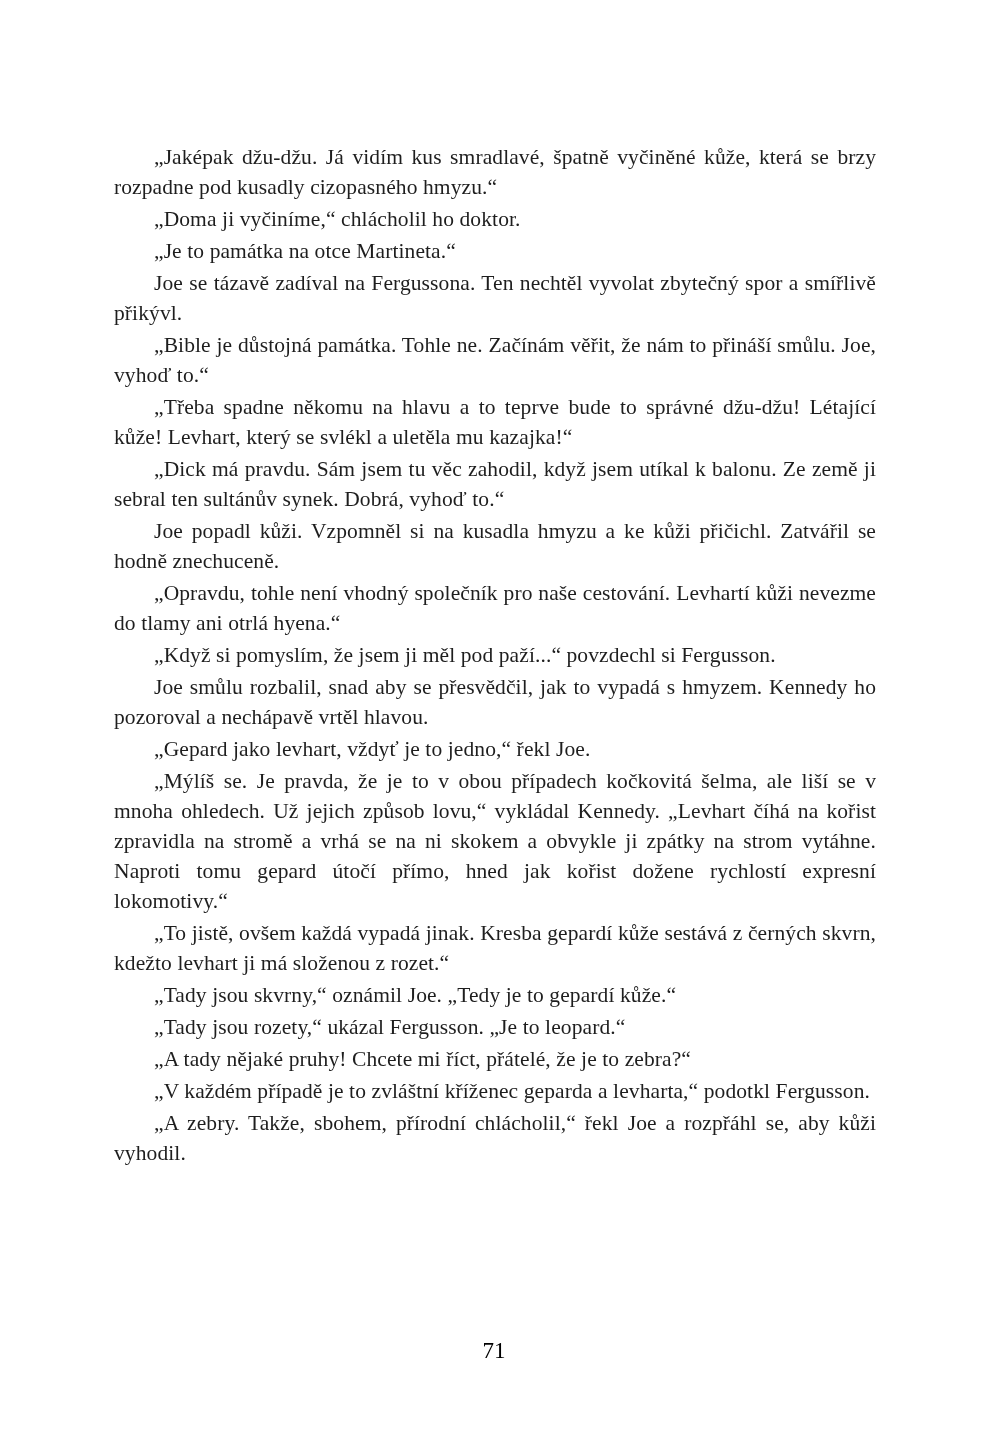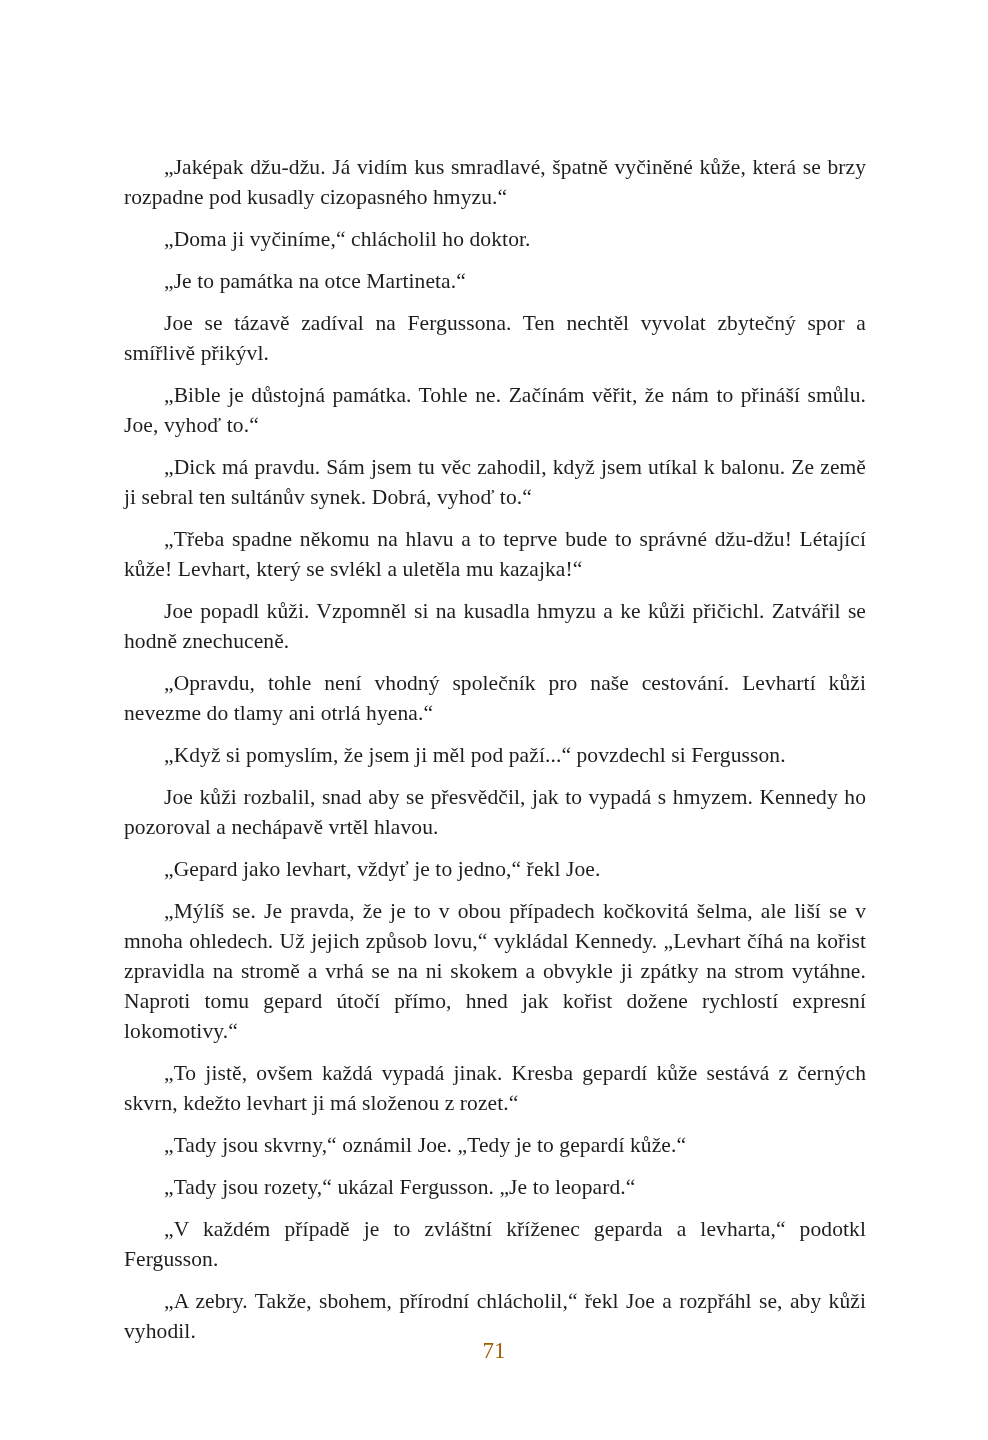--- a/index.html
+++ b/index.html
@@ -18,56 +18,57 @@
     font-family: "Liberation Serif", "DejaVu Serif", serif;
     color: #1e1e1e;
   }
   .text-block {
     position: absolute;
     left: 112px;
     top: 140px;
     width: 766px;
   }
   .para {
-    margin: 12px;
+    margin: 2px;
     padding: 0;
     text-indent: 40px;
     text-align: justify;
     font-size: 21.5px;
     line-height: 30px;
     letter-spacing: 0.1px;
   }
   .page-number {
     position: absolute;
     top: 1338px;
     left: 0;
     width: 100%;
     text-align: center;
     font-size: 23px;
-    color: #a16207;
+    color: #000000;
   }
 </style>
 </head>
 <body>
 
 <div class="page">
   <div class="text-block">
       <p class="para">„Jaképak džu-džu. Já vidím kus smradlavé, špatně vyčiněné kůže, která se brzy rozpadne pod kusadly cizopasného hmyzu.“</p>
       <p class="para">„Doma ji vyčiníme,“ chlácholil ho doktor.</p>
       <p class="para">„Je to památka na otce Martineta.“</p>
       <p class="para">Joe se tázavě zadíval na Fergussona. Ten nechtěl vyvolat zbytečný spor a smířlivě přikývl.</p>
       <p class="para">„Bible je důstojná památka. Tohle ne. Začínám věřit, že nám to přináší smůlu. Joe, vyhoď to.“</p>
+      <p class="para">„Třeba spadne někomu na hlavu a to teprve bude to správné džu-džu! Létající kůže! Levhart, který se svlékl a uletěla mu kazajka!“</p>
       <p class="para">„Dick má pravdu. Sám jsem tu věc zahodil, když jsem utíkal k balonu. Ze země ji sebral ten sultánův synek. Dobrá, vyhoď to.“</p>
-      <p class="para">„Třeba spadne někomu na hlavu a to teprve bude to správné džu-džu! Létající kůže! Levhart, který se svlékl a uletěla mu kazajka!“</p>
       <p class="para">Joe popadl kůži. Vzpomněl si na kusadla hmyzu a ke kůži přičichl. Zatvářil se hodně znechuceně.</p>
       <p class="para">„Opravdu, tohle není vhodný společník pro naše cestování. Levhartí kůži nevezme do tlamy ani otrlá hyena.“</p>
       <p class="para">„Když si pomyslím, že jsem ji měl pod paží...“ povzdechl si Fergusson.</p>
-      <p class="para">Joe kůži rozbalil, snad aby se přesvědčil, jak to vypadá s hmyzem. Kennedy ho pozoroval a nechápavě vrtěl hlavou.</p>
+      <p class="para">Joe smůlu rozbalil, snad aby se přesvědčil, jak to vypadá s hmyzem. Kennedy ho pozoroval a nechápavě vrtěl hlavou.</p>
       <p class="para">„Gepard jako levhart, vždyť je to jedno,“ řekl Joe.</p>
       <p class="para">„Mýlíš se. Je pravda, že je to v obou případech kočkovitá šelma, ale liší se v mnoha ohledech. Už jejich způsob lovu,“ vykládal Kennedy. „Levhart číhá na kořist zpravidla na stromě a vrhá se na ni skokem a obvykle ji zpátky na strom vytáhne. Naproti tomu gepard útočí přímo, hned jak kořist dožene rychlostí expresní lokomotivy.“</p>
       <p class="para">„To jistě, ovšem každá vypadá jinak. Kresba gepardí kůže sestává z černých skvrn, kdežto levhart ji má složenou z rozet.“</p>
       <p class="para">„Tady jsou skvrny,“ oznámil Joe. „Tedy je to gepardí kůže.“</p>
       <p class="para">„Tady jsou rozety,“ ukázal Fergusson. „Je to leopard.“</p>
+      <p class="para">„A tady nějaké pruhy! Chcete mi říct, přátelé, že je to zebra?“</p>
       <p class="para">„V každém případě je to zvláštní kříženec geparda a levharta,“ podotkl Fergusson.</p>
       <p class="para">„A zebry. Takže, sbohem, přírodní chlácholil,“ řekl Joe a rozpřáhl se, aby kůži vyhodil.</p>
     </div>
   <div class="page-number">71</div>
 </div>
 
 </body></html>

